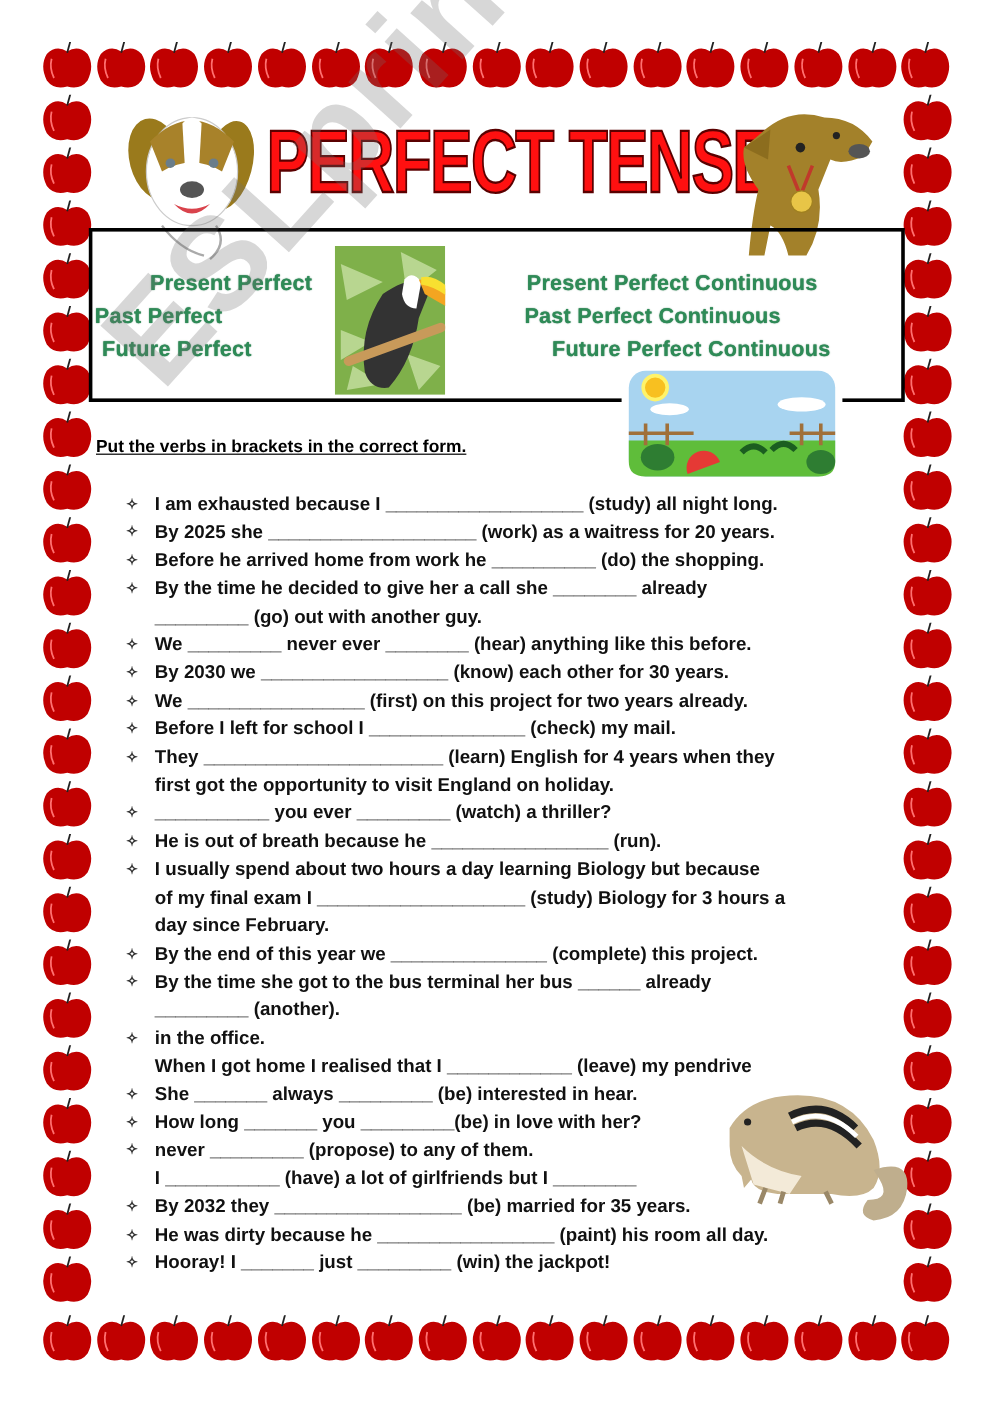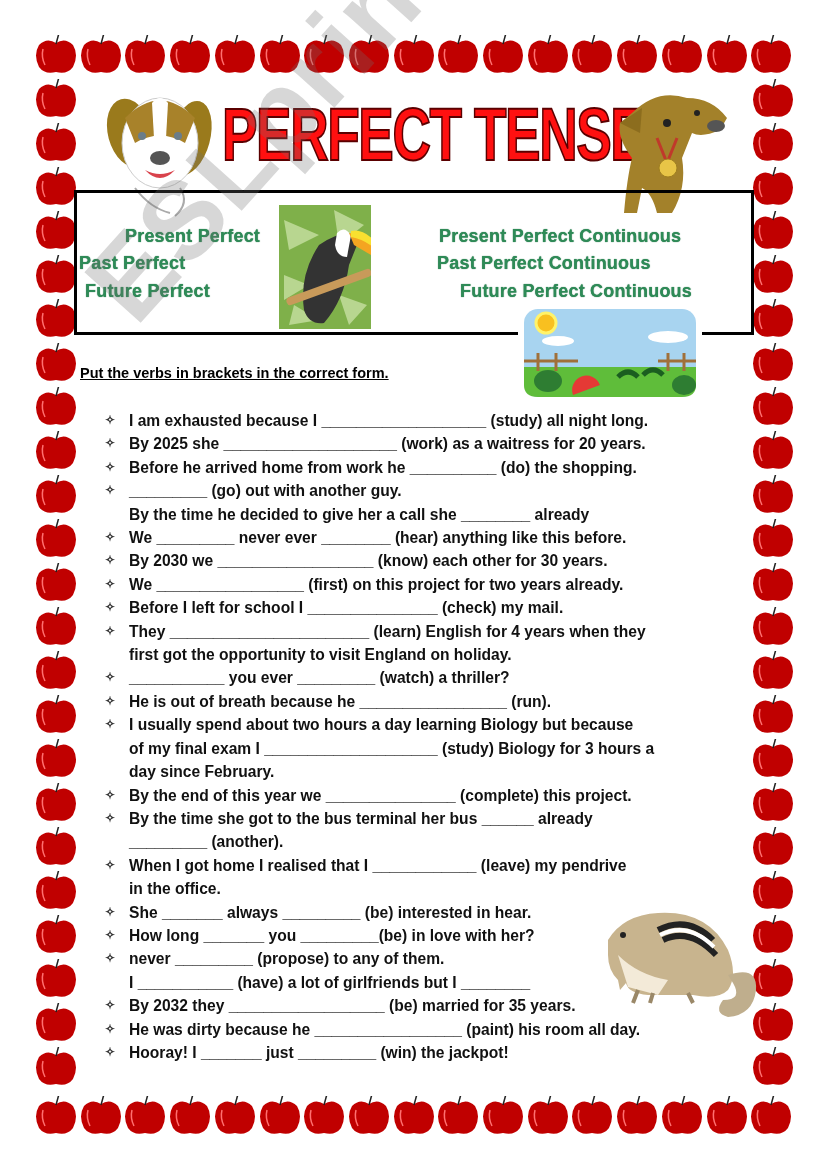--- a/index.html
+++ b/index.html
@@ -681,22 +681,22 @@
     <li class="ex">
       <span class="bullet">✧</span>
       <span class="line">By 2025 she ____________________ (work) as a waitress for 20 years.</span>
     </li>
     <li class="ex">
       <span class="bullet">✧</span>
       <span class="line">Before he arrived home from work he __________ (do) the shopping.</span>
     </li>
     <li class="ex">
       <span class="bullet">✧</span>
+      <span class="line">By the time he decided to give her a call she ________ already</span>
       <span class="line">_________ (go) out with another guy.</span>
-      <span class="line">By the time he decided to give her a call she ________ already</span>
     </li>
     <li class="ex">
       <span class="bullet">✧</span>
       <span class="line">We _________ never ever ________ (hear) anything like this before.</span>
     </li>
     <li class="ex">
       <span class="bullet">✧</span>
       <span class="line">By 2030 we __________________ (know) each other for 30 years.</span>
     </li>
     <li class="ex">
@@ -730,22 +730,22 @@
       <span class="bullet">✧</span>
       <span class="line">By the end of this year we _______________ (complete) this project.</span>
     </li>
     <li class="ex">
       <span class="bullet">✧</span>
       <span class="line">By the time she got to the bus terminal her bus ______ already</span>
       <span class="line">_________ (another).</span>
     </li>
     <li class="ex">
       <span class="bullet">✧</span>
+      <span class="line">in the office.</span>
       <span class="line">When I got home I realised that I ____________ (leave) my pendrive</span>
-      <span class="line">in the office.</span>
     </li>
     <li class="ex">
       <span class="bullet">✧</span>
       <span class="line">She _______ always _________ (be) interested in hear.</span>
     </li>
     <li class="ex">
       <span class="bullet">✧</span>
       <span class="line">How long _______ you _________(be) in love with her?</span>
     </li>
     <li class="ex">

